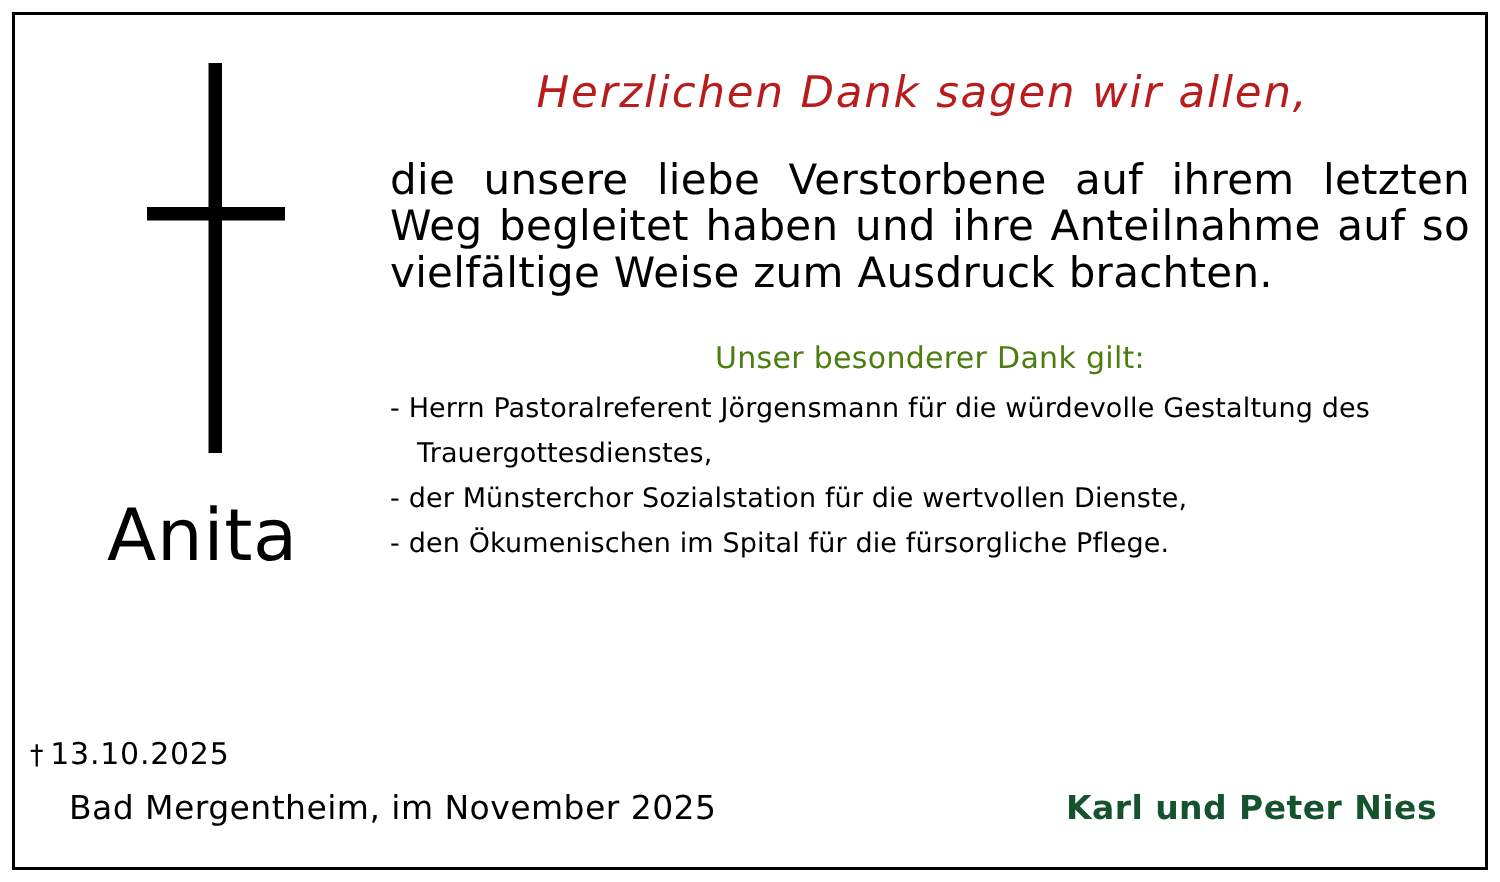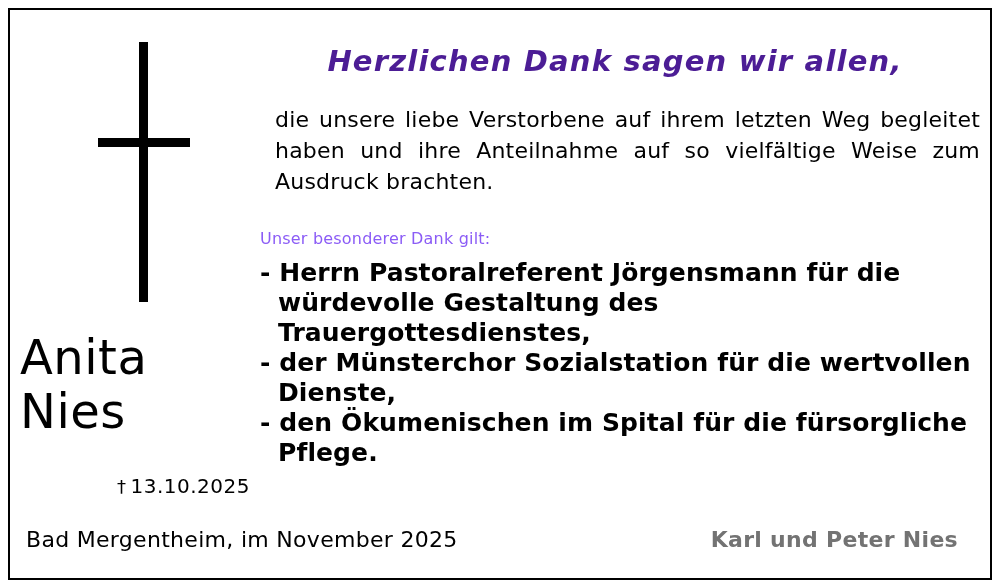--- a/index.html
+++ b/index.html
@@ -58,121 +58,121 @@
     top: 96px;
     width: 92px;
     height: 9px;
     background: #000000;
   }
   .name {
     position: absolute;
     left: 0;
     top: 310px;
     width: 230px;
+    text-align: center;
     font-size: 48px;
     line-height: 54px;
     color: #000000;
     letter-spacing: 0.5px;
   }
   .death-date {
     position: absolute;
     left: 0;
-    top: 454px;
+    top: 470px;
     width: 230px;
-    text-align: right;
+    text-align: left;
     font-size: 20px;
     color: #000000;
     letter-spacing: 0.5px;
   }
   .death-date .dagger {
     font-size: 18px;
     margin-right: 4px;
   }
 
   
   .right-col {
     position: absolute;
     left: 250px;
     top: 34px;
     width: 720px;
   }
   .headline {
     font-size: 29px;
     font-style: italic;
-    font-weight: bold;
+    font-weight: normal;
     letter-spacing: 1.2px;
-    color: #4c1d95;
+    color: #b91c1c;
     text-align: center;
     margin: 0 0 26px 0;
     padding-right: 10px;
   }
   .para {
-    font-size: 22px;
+    font-size: 28px;
     line-height: 31px;
     color: #000000;
-    margin: 0 0 26px 15px;
+    margin: 0 0 26px 0;
     text-align: justify;
     letter-spacing: 0.2px;
   }
   .subhead {
-    font-size: 16px;
+    font-size: 20px;
     line-height: 31px;
-    color: #8b5cf6;
+    color: #4d7c0f;
     margin: 0 0 4px 0;
     letter-spacing: 0.2px;
+    text-align: center;
   }
   .thanks-list {
     list-style: none;
     margin: 0;
     padding: 0;
   }
   .thanks-list li {
-    font-size: 25px;
+    font-size: 18px;
     line-height: 30px;
     color: #000000;
     padding-left: 18px;
     text-indent: -18px;
     margin-bottom: 0;
     letter-spacing: 0.1px;
-    font-weight: bold;
   }
 
   
   .footer-left {
     position: absolute;
-    left: 16px;
+    left: 36px;
     bottom: 26px;
     font-size: 22px;
     color: #000000;
     letter-spacing: 0.3px;
   }
   .footer-right {
     position: absolute;
     right: 32px;
     bottom: 26px;
     font-size: 22px;
     font-weight: bold;
-    color: #737373;
+    color: #14532d;
     letter-spacing: 0.3px;
   }
 </style>
 </head>
 <body>
 
 <div class="page">
   <div class="frame">
 
     <div class="left-col">
       <div class="cross">
         <div class="vbar"></div>
         <div class="hbar"></div>
       </div>
       <div class="name">
         <div>Anita</div>
-        <div>Nies</div>
       </div>
       <div class="death-date">
         <span class="dagger">†</span><span>13.10.2025</span>
       </div>
     </div>
 
     <div class="right-col">
       <div class="headline">Herzlichen Dank sagen wir allen,</div>
       <p class="para">die unsere liebe Verstorbene auf ihrem letzten Weg begleitet haben und ihre Anteilnahme auf so vielfältige Weise zum Ausdruck brachten.</p>
       <p class="subhead">Unser besonderer Dank gilt:</p>

